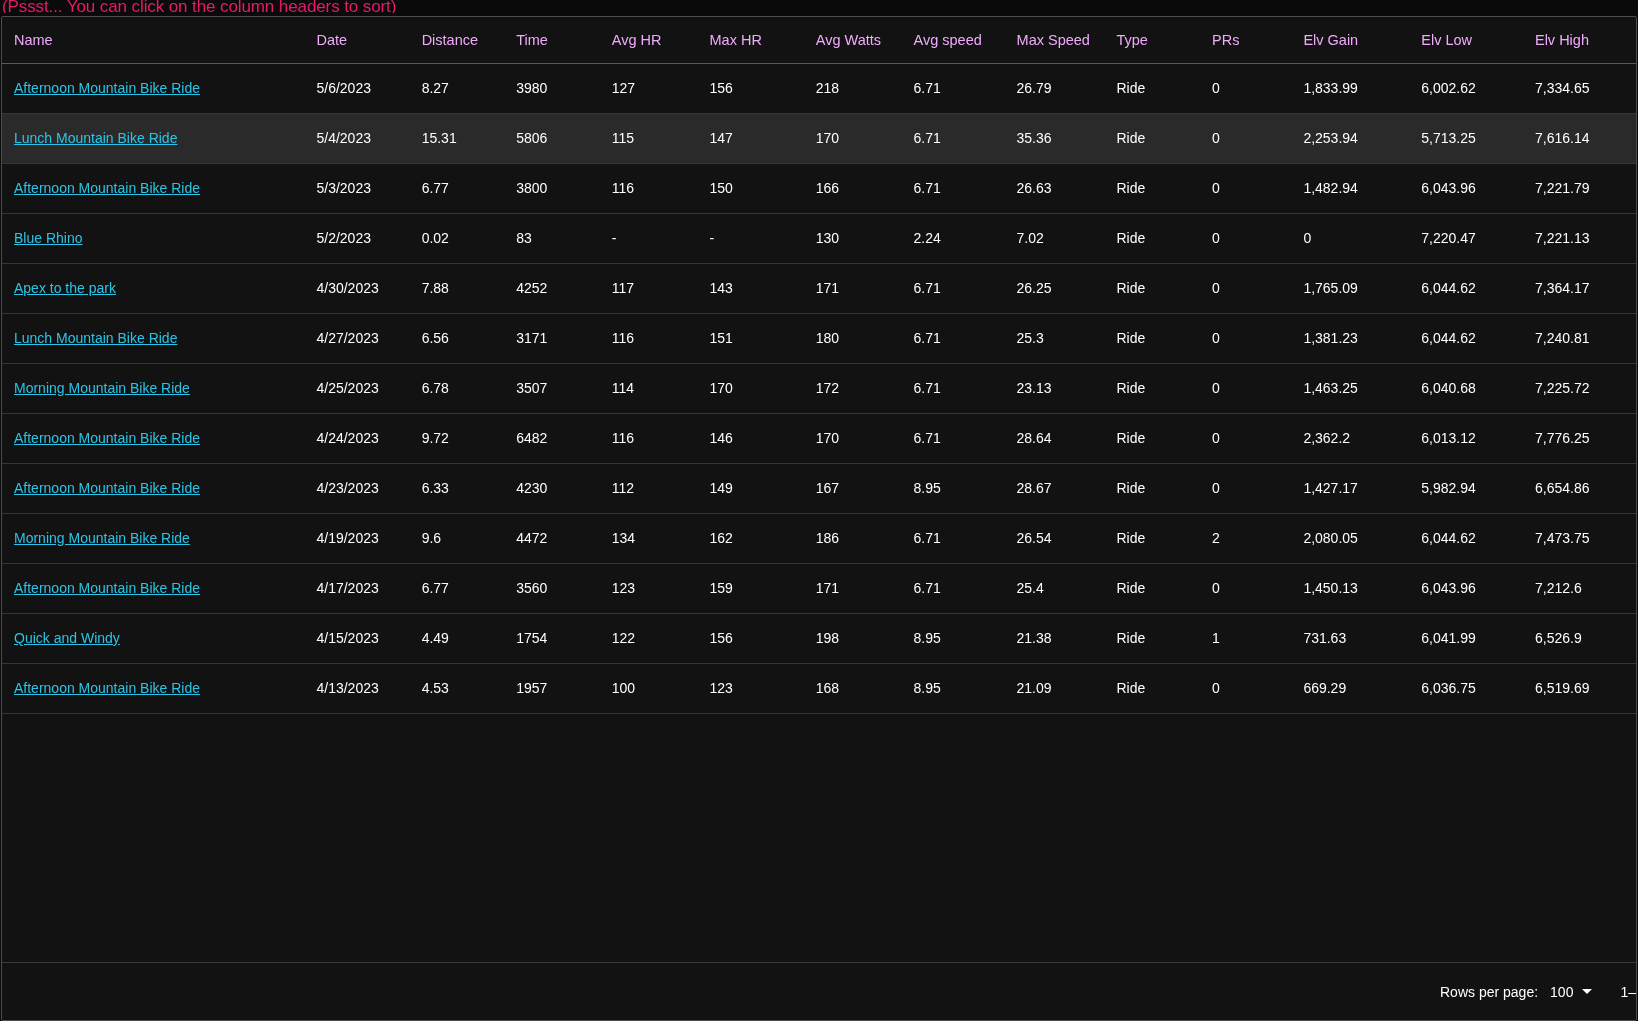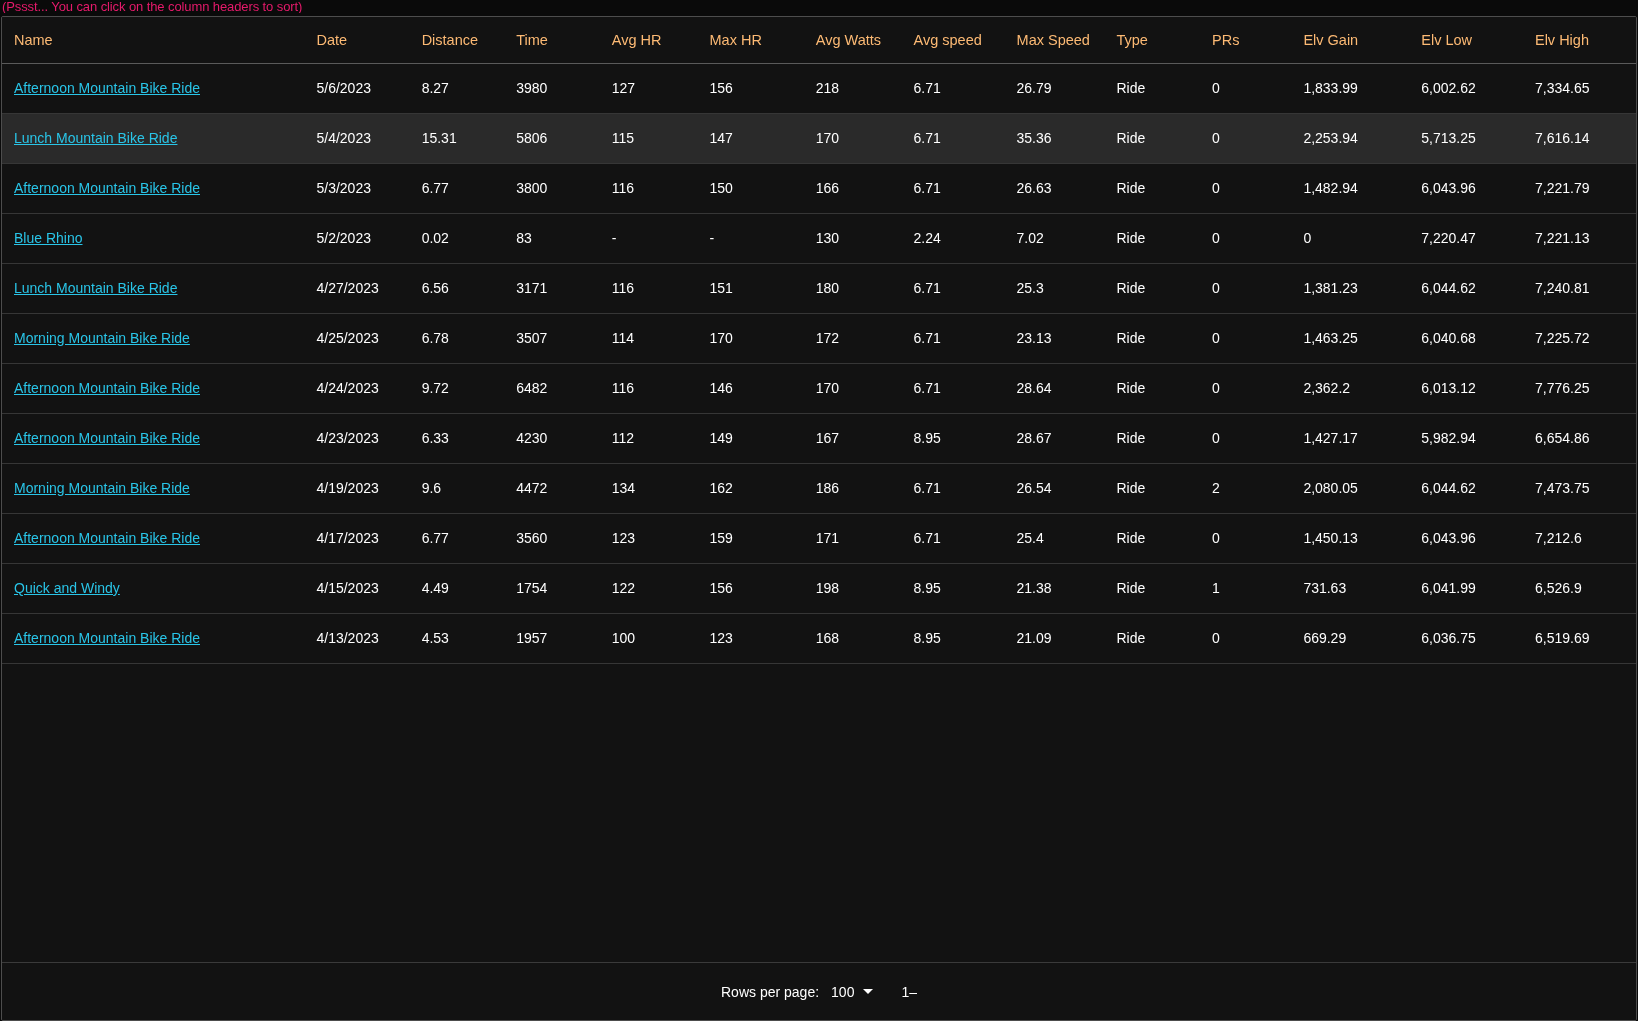--- a/index.html
+++ b/index.html
@@ -15,21 +15,21 @@
     width: 1638px;
     height: 1021px;
     background: #0a0a0a;
     display: flex;
     flex-direction: column;
   }
   .hint-bar {
     height: 13px;
     line-height: 13px;
     padding-left: 2px;
-    font-size: 13px;
+    font-size: 17px;
     color: #e61a6b;
     white-space: nowrap;
     overflow: hidden;
     letter-spacing: -0.1px;
   }
   .table-card {
     flex: 1 1 auto;
     margin: 3px 1px 0 1px;
     background: #121212;
     border: 1px solid #4d4d4d;
@@ -44,21 +44,21 @@
   }
   table.data {
     width: 100%;
     border-collapse: collapse;
     table-layout: fixed;
   }
   table.data th {
     height: 46px;
     font-size: 14.5px;
     font-weight: normal;
-    color: #fdba74;
+    color: #f0abfc;
     text-align: left;
     padding: 0 10px 0 0;
     background: #121212;
     border-bottom: 1px solid #5a5a5a;
     white-space: nowrap;
     vertical-align: middle;
     cursor: pointer;
     user-select: none;
   }
   table.data th.first { padding-left: 12px; }
@@ -97,21 +97,21 @@
   col.c-egain  { width: 111px; }
   col.c-elow   { width: 107px; }
   col.c-ehigh  { width: 95px; }
 
   .footer {
     height: 58px;
     flex: 0 0 58px;
     border-top: 1px solid #3a3a3a;
     display: flex;
     align-items: center;
-    justify-content: center;
+    justify-content: flex-end;
     padding-right: 0px;
     background: #121212;
     overflow: hidden;
   }
   .footer-inner {
     display: flex;
     align-items: center;
     gap: 0;
     white-space: nowrap;
   }
@@ -243,20 +243,36 @@
               <td>130</td>
               <td>2.24</td>
               <td>7.02</td>
               <td>Ride</td>
               <td>0</td>
               <td>0</td>
               <td>7,220.47</td>
               <td>7,221.13</td>
             </tr>
             <tr class="row">
+              <td class="first"><a class="name-link">Apex to the park</a></td>
+              <td>4/30/2023</td>
+              <td>7.88</td>
+              <td>4252</td>
+              <td>117</td>
+              <td>143</td>
+              <td>171</td>
+              <td>6.71</td>
+              <td>26.25</td>
+              <td>Ride</td>
+              <td>0</td>
+              <td>1,765.09</td>
+              <td>6,044.62</td>
+              <td>7,364.17</td>
+            </tr>
+            <tr class="row">
               <td class="first"><a class="name-link">Lunch Mountain Bike Ride</a></td>
               <td>4/27/2023</td>
               <td>6.56</td>
               <td>3171</td>
               <td>116</td>
               <td>151</td>
               <td>180</td>
               <td>6.71</td>
               <td>25.3</td>
               <td>Ride</td>

